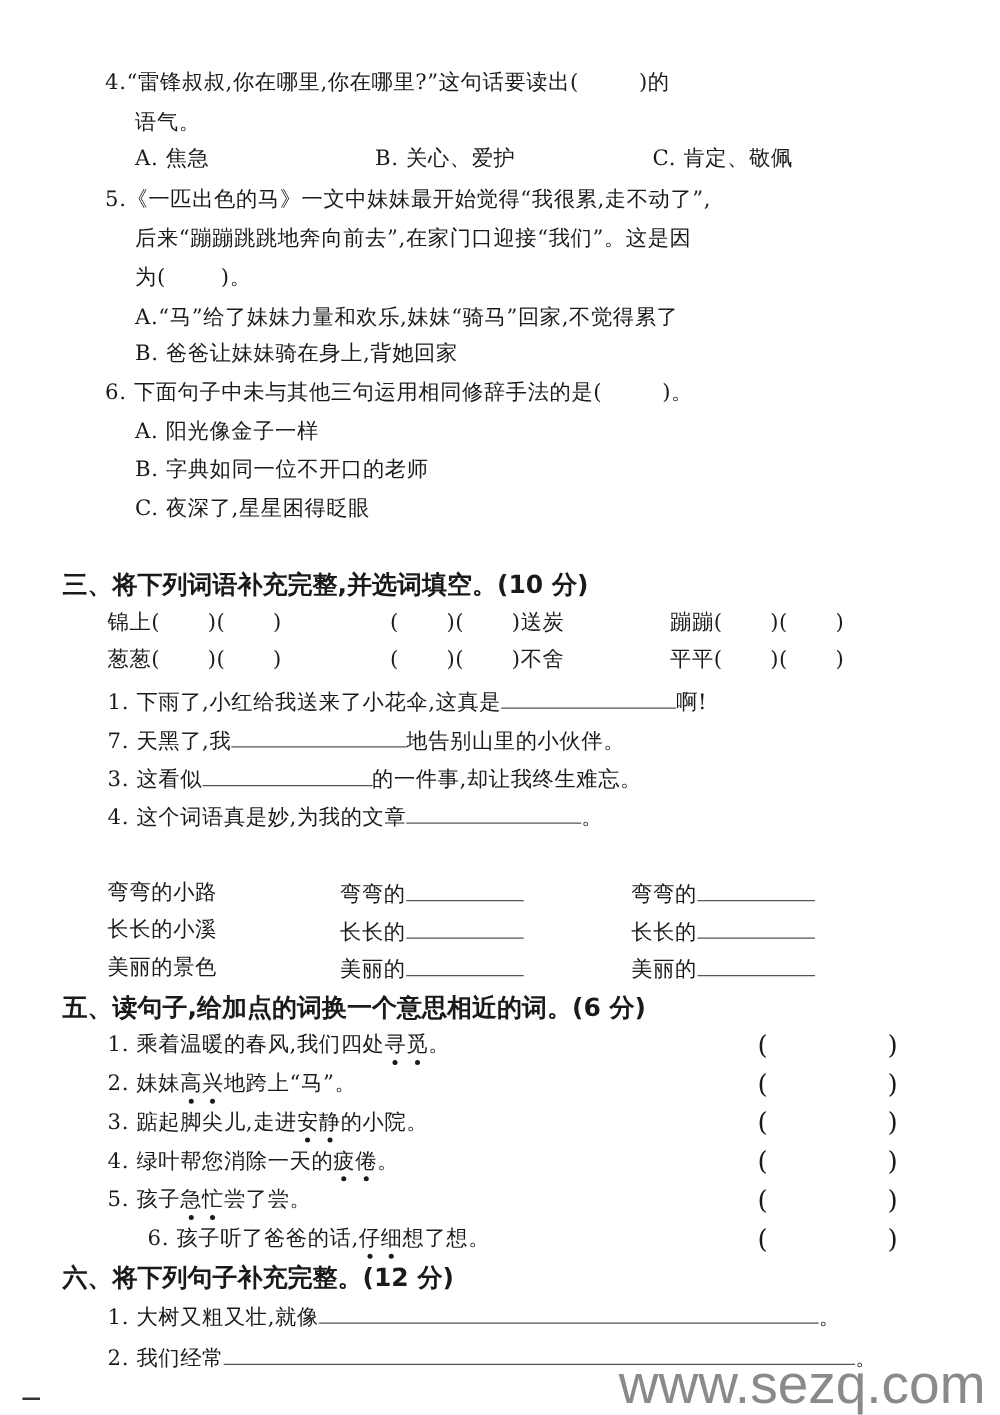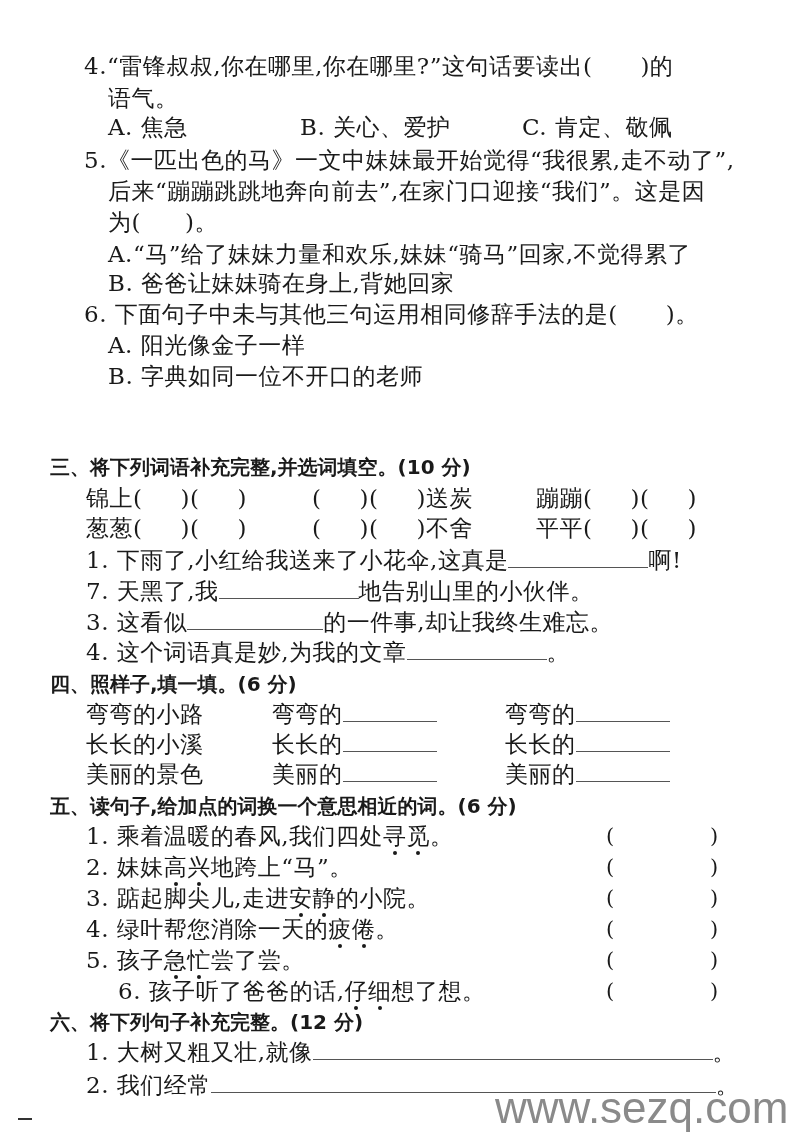--- a/index.html
+++ b/index.html
@@ -2,21 +2,21 @@
 <html><head>
 <meta charset="utf-8">
 <style>
   html, body { margin: 0; padding: 0; background: #ffffff; }
   body {
     width: 800px; height: 1132px; position: relative; overflow: hidden;
     font-family: "DejaVu Serif", "Liberation Serif", serif;
     color: #1a1a1a;
   }
   .page { position: absolute; left: 0; top: 0; width: 800px; height: 1132px; }
-  .line { position: absolute; font-size: 23px; line-height: 28px; white-space: nowrap; letter-spacing: 0.5px; }
+  .line { position: absolute; font-size: 17px; line-height: 28px; white-space: nowrap; letter-spacing: 0.5px; }
   .head { position: absolute; font-size: 20px; line-height: 28px; white-space: nowrap; font-family: "DejaVu Sans", "Liberation Sans", sans-serif; font-weight: bold; text-align: center; }
   .blank { display: inline-block; border-bottom: 1px solid #555; height: 20px; vertical-align: baseline; }
   .paren-gap { display: inline-block; }
   .em { position: relative; }
   .em::after {
     content: ""; position: absolute; left: 50%; bottom: -6px; width: 4px; height: 4px;
     margin-left: -2px; border-radius: 50%; background: #1a1a1a;
   }
   .rparen { position: absolute; font-size: 21px; line-height: 28px; }
   .watermark {
@@ -44,20 +44,21 @@
     <span>为(</span><span class="paren-gap" style="width:44px"></span><span>)。</span>
   </div>
   <div class="line" style="left:108px;top:240px;">A.“马”给了妹妹力量和欢乐,妹妹“骑马”回家,不觉得累了</div>
   <div class="line" style="left:108px;top:269px;">B. 爸爸让妹妹骑在身上,背她回家</div>
 
   <div class="line" style="left:84px;top:300px;">
     <span>6. 下面句子中未与其他三句运用相同修辞手法的是(</span><span class="paren-gap" style="width:48px"></span><span>)。</span>
   </div>
   <div class="line" style="left:108px;top:331px;">A. 阳光像金子一样</div>
   <div class="line" style="left:108px;top:362px;">B. 字典如同一位不开口的老师</div>
+  <div class="line" style="left:108px;top:393px;">C. 夜深了,星星困得眨眼</div>
 
   <div class="head" style="left:50px;top:453px;">三、将下列词语补充完整,并选词填空。(10 分)</div>
 
   <div class="line" style="left:86px;top:484px;">
     <span>锦上(</span><span class="paren-gap" style="width:38px"></span><span>)(</span><span class="paren-gap" style="width:38px"></span><span>)</span>
   </div>
   <div class="line" style="left:312px;top:484px;">
     <span>(</span><span class="paren-gap" style="width:38px"></span><span>)(</span><span class="paren-gap" style="width:38px"></span><span>)送炭</span>
   </div>
   <div class="line" style="left:536px;top:484px;">
@@ -80,21 +81,20 @@
   <div class="line" style="left:86px;top:577px;">
     <span>7. 天黑了,我</span><span class="blank" style="width:140px"></span><span>地告别山里的小伙伴。</span>
   </div>
   <div class="line" style="left:86px;top:608px;">
     <span>3. 这看似</span><span class="blank" style="width:136px"></span><span>的一件事,却让我终生难忘。</span>
   </div>
   <div class="line" style="left:86px;top:638px;">
     <span>4. 这个词语真是妙,为我的文章</span><span class="blank" style="width:140px"></span><span>。</span>
   </div>
 
-  <div class="head" style="left:50px;top:670px;">四、照样子,填一填。(6 分)</div>
 
   <div class="line" style="left:86px;top:700px;">弯弯的小路</div>
   <div class="line" style="left:272px;top:700px;"><span>弯弯的</span><span class="blank" style="width:94px"></span></div>
   <div class="line" style="left:505px;top:700px;"><span>弯弯的</span><span class="blank" style="width:94px"></span></div>
 
   <div class="line" style="left:86px;top:730px;">长长的小溪</div>
   <div class="line" style="left:272px;top:730px;"><span>长长的</span><span class="blank" style="width:94px"></span></div>
   <div class="line" style="left:505px;top:730px;"><span>长长的</span><span class="blank" style="width:94px"></span></div>
 
   <div class="line" style="left:86px;top:760px;">美丽的景色</div>

